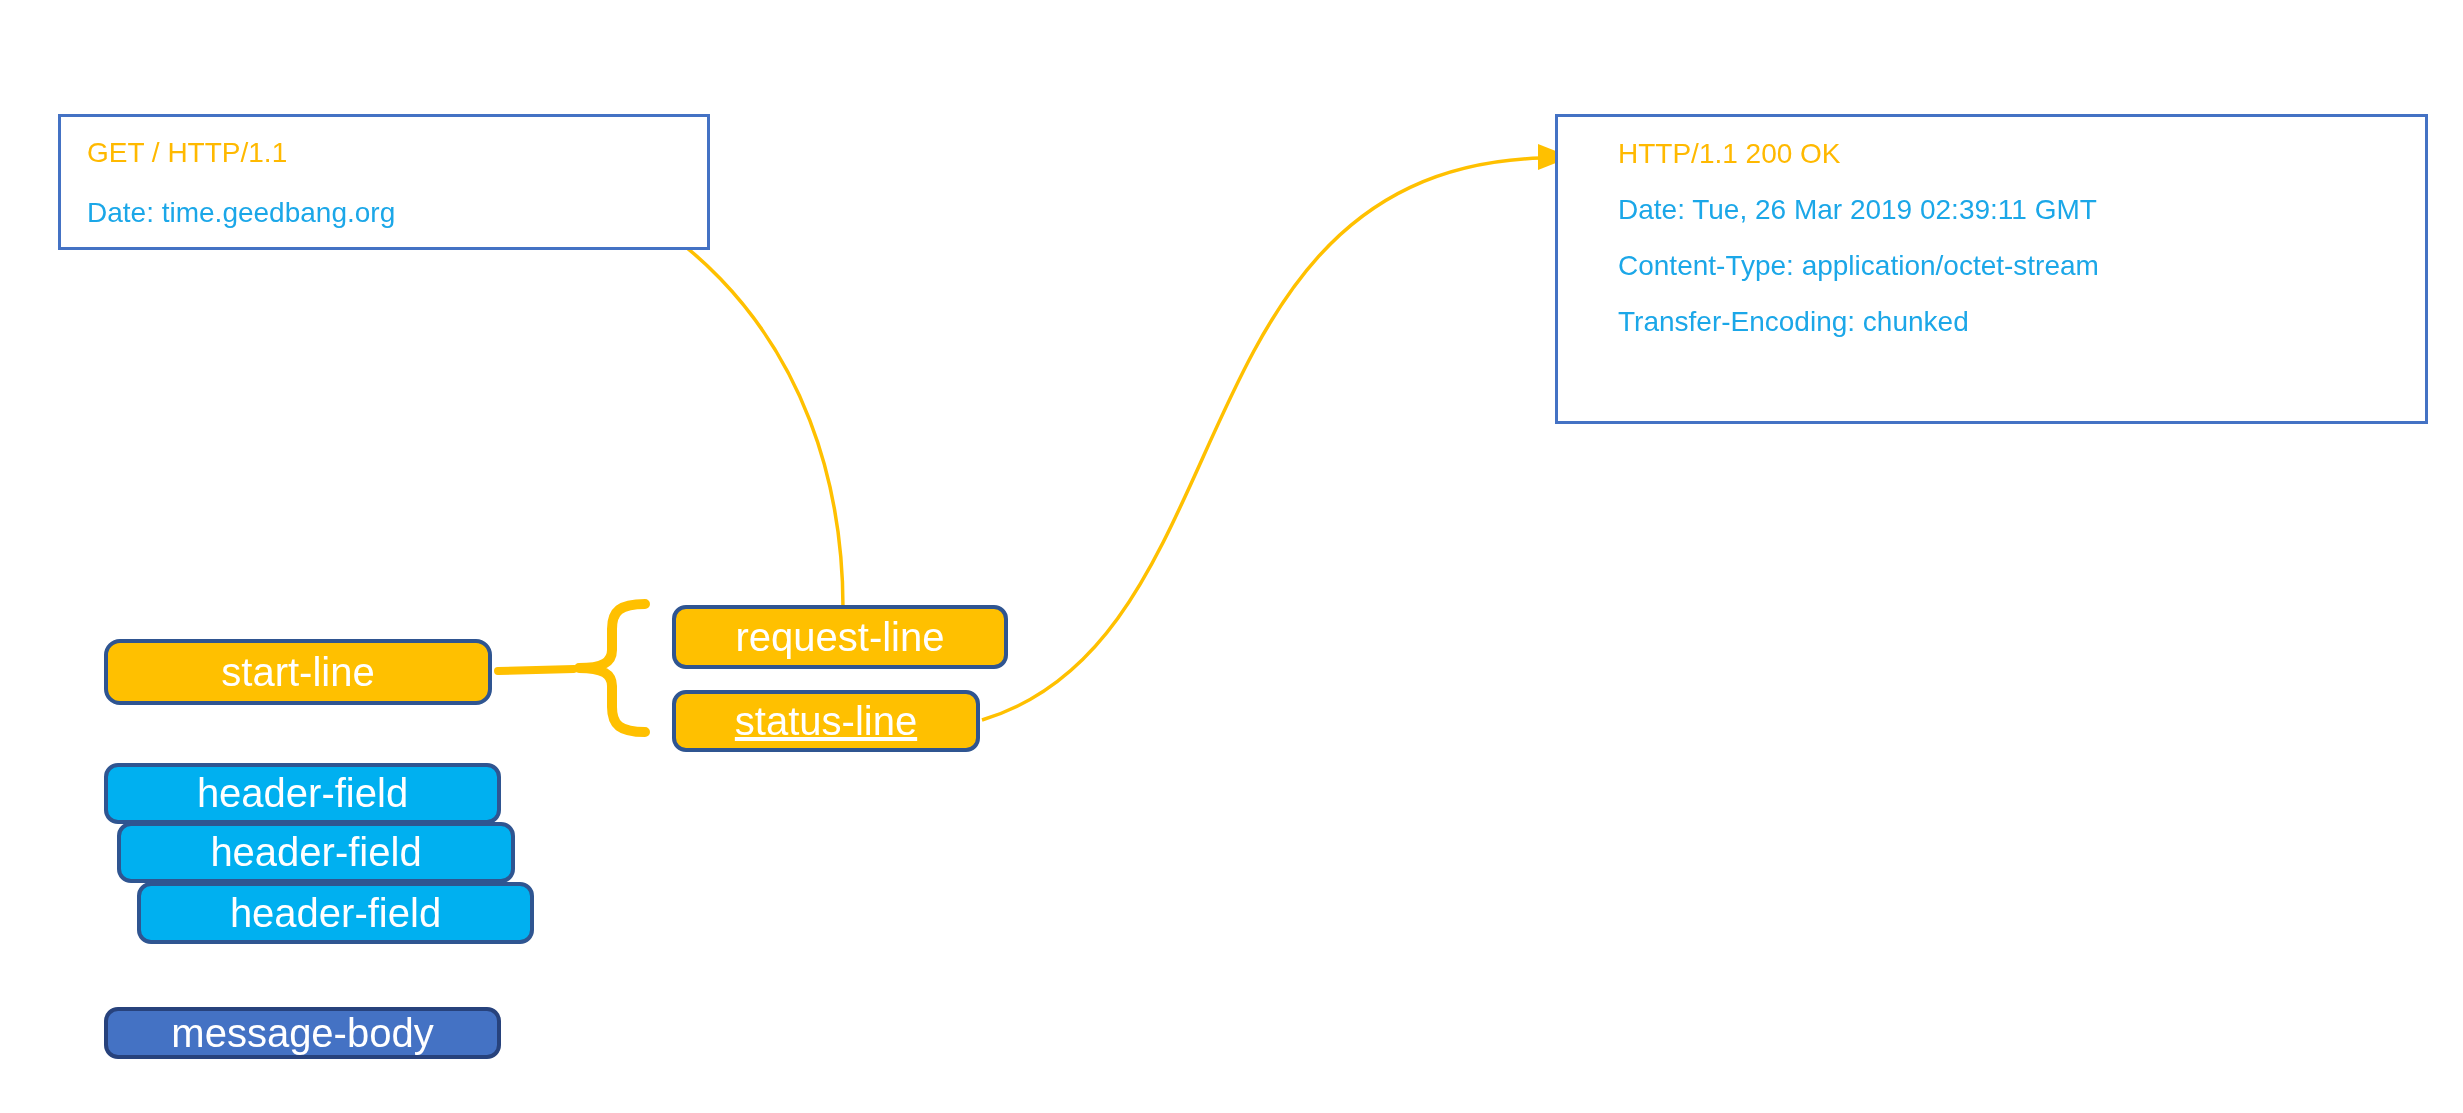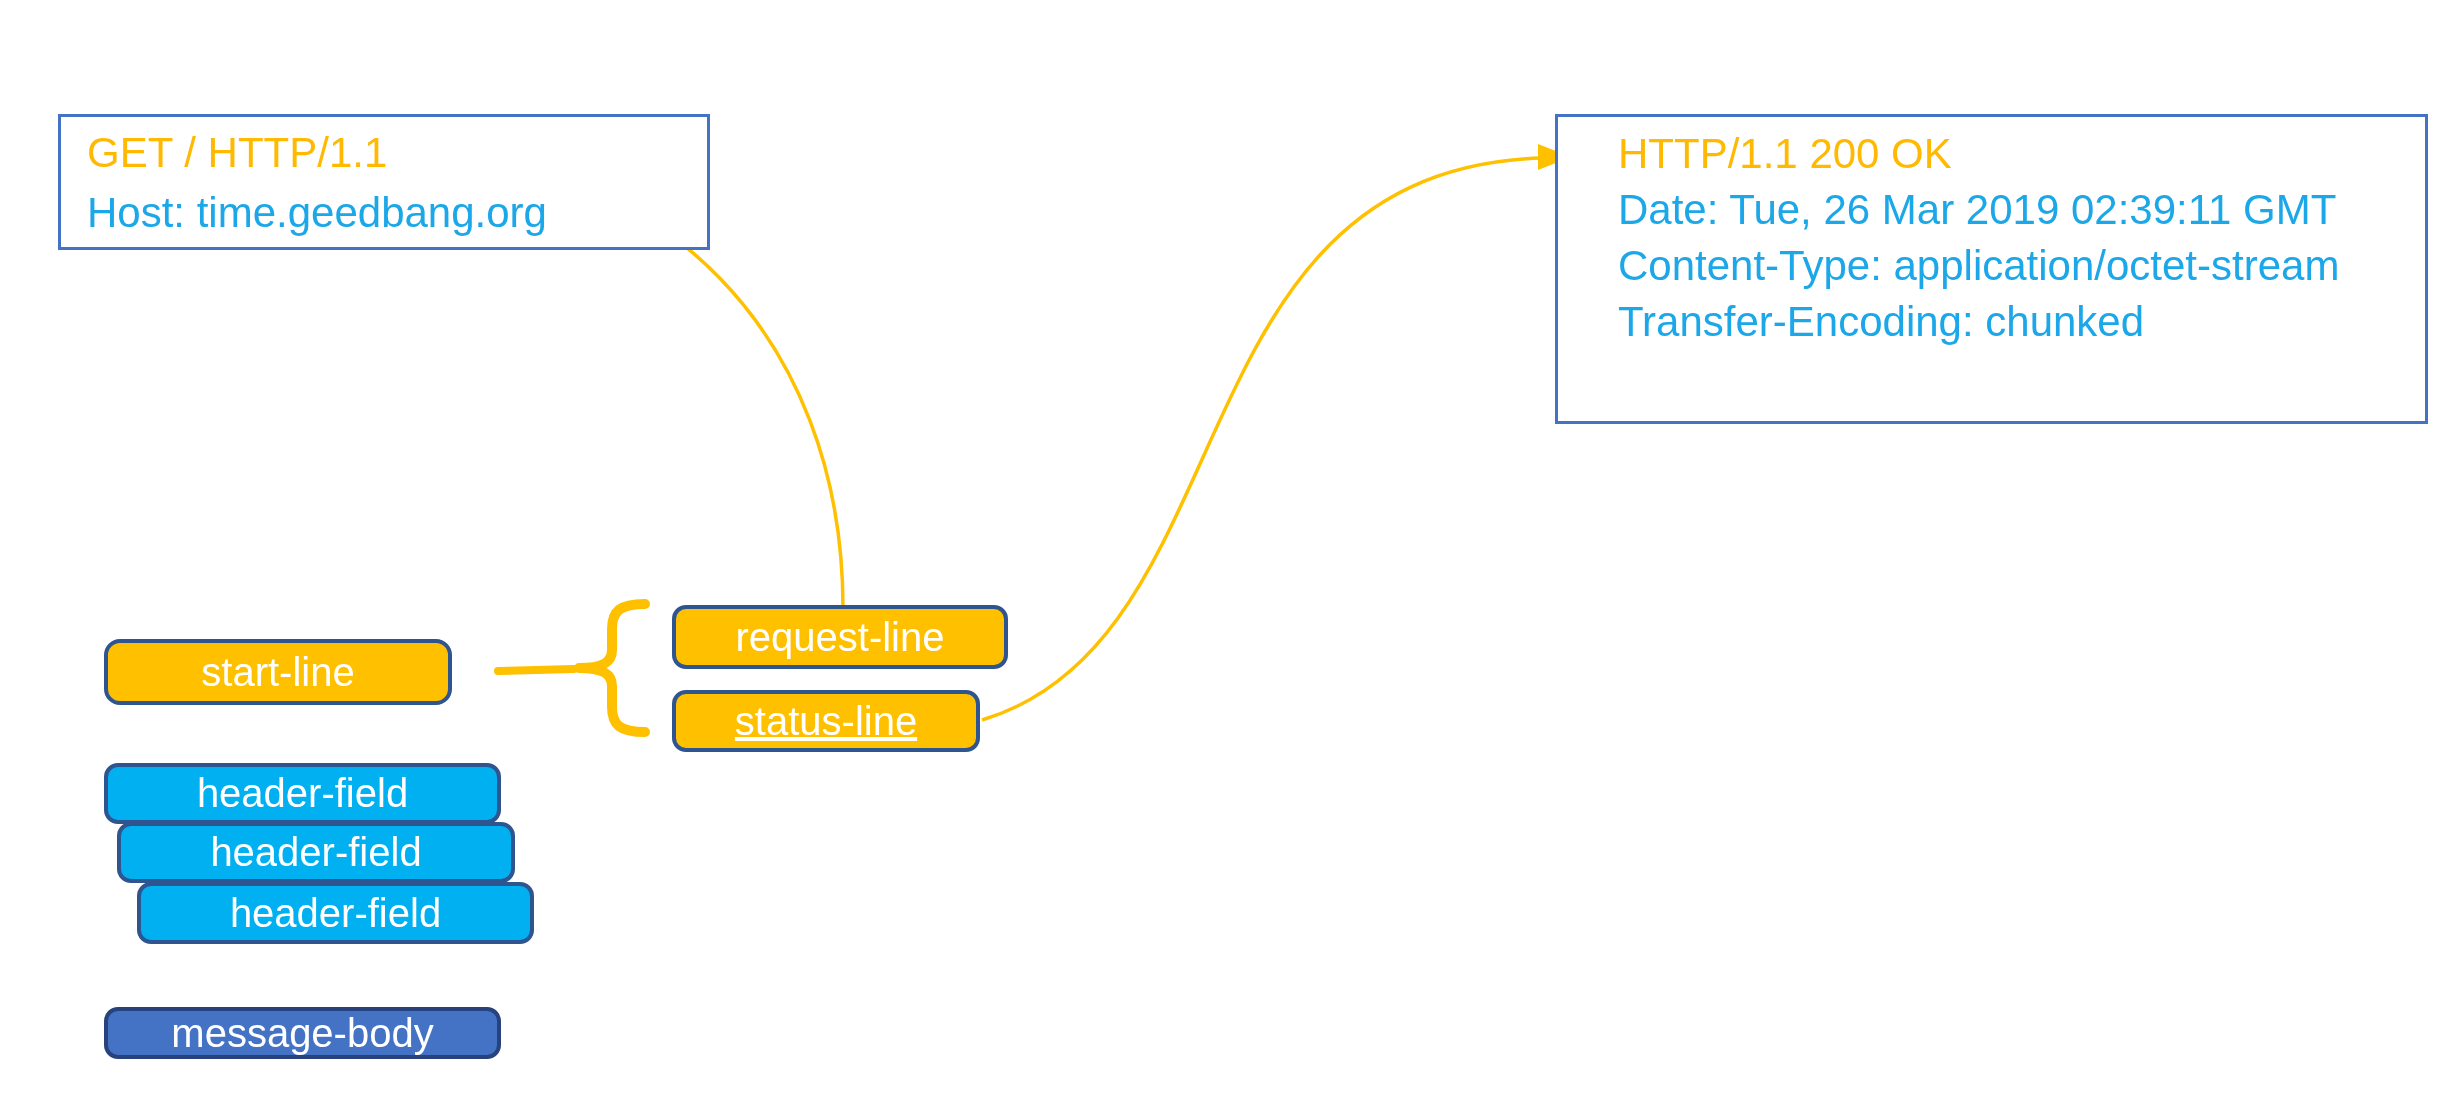--- a/index.html
+++ b/index.html
@@ -24,42 +24,42 @@
   }
   .decor{
     position:absolute;left:0;top:0;width:2463px;height:1113px;
     pointer-events:none;
   }
   .outbox{
     position:absolute;
     border:3px solid var(--outbox-border);
     background:var(--background);
     box-sizing:border-box;
-    font-size:42px;
+    font-size:28px;
   }
   .request-box{left:58px;top:114px;width:652px;height:136px;padding:6px 0 0 26px;}
   .request-box .msg-line{line-height:60px;white-space:nowrap;}
   .response-box{left:1555px;top:114px;width:873px;height:310px;padding:9px 0 0 16px;}
   .response-box .msg-line{line-height:56px;white-space:nowrap;margin-left:44px;}
   .gold-text{color:var(--gold-text);}
   .cyan-text{color:var(--cyan-text);}
   .pill{
     position:absolute;
     box-sizing:border-box;
     border:4px solid var(--pill-border);
     border-radius:16px;
     color:var(--label-text);
     font-size:40px;
     display:flex;align-items:center;justify-content:center;
     white-space:nowrap;
   }
   .pill-gold{background:var(--gold);}
   .pill-cyan{background:var(--cyan-fill);border-radius:14px;}
   .pill-indigo{background:var(--indigo-fill);border-color:var(--body-border);border-radius:14px;}
-  .pill-start{left:104px;top:639px;width:348px;height:66px;}
+  .pill-start{left:104px;top:639px;width:388px;height:66px;}
   .pill-request{left:672px;top:605px;width:336px;height:64px;border-radius:14px;}
   .pill-status{left:672px;top:690px;width:308px;height:62px;border-radius:14px;text-decoration:underline;}
   .pill-header1{left:104px;top:763px;width:397px;height:61px;}
   .pill-header2{left:117px;top:822px;width:398px;height:61px;}
   .pill-header3{left:137px;top:882px;width:397px;height:62px;}
   .pill-body{left:104px;top:1007px;width:397px;height:52px;}
 </style>
 </head>
 <body>
 
@@ -74,21 +74,21 @@
 
     <path d="M843 608 C843 330 653 158 430 156" fill="none" stroke="var(--gold)" stroke-width="3.5"></path>
     <polygon points="400,156 433,143 433,169" fill="var(--gold)"></polygon>
 
     <path d="M982 720 C1250 640 1170 170 1541 158" fill="none" stroke="var(--gold)" stroke-width="3.5"></path>
     <polygon points="1571,157 1538,144 1538,170" fill="var(--gold)"></polygon>
   </svg>
 
   <div class="outbox request-box">
     <div class="msg-line gold-text">GET / HTTP/1.1</div>
-    <div class="msg-line cyan-text">Host: time.geedbang.org</div>
+    <div class="msg-line cyan-text">Date: time.geedbang.org</div>
   </div>
 
   <div class="outbox response-box">
     <div class="msg-line gold-text">HTTP/1.1 200 OK</div>
     <div class="msg-line cyan-text">Date: Tue, 26 Mar 2019 02:39:11 GMT</div>
     <div class="msg-line cyan-text">Content-Type: application/octet-stream</div>
     <div class="msg-line cyan-text">Transfer-Encoding: chunked</div>
   </div>
 
   <div class="pill pill-gold pill-start">

